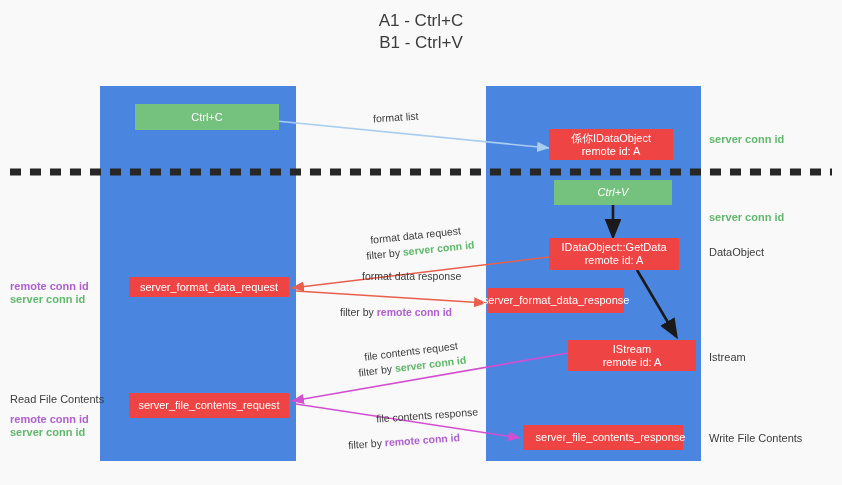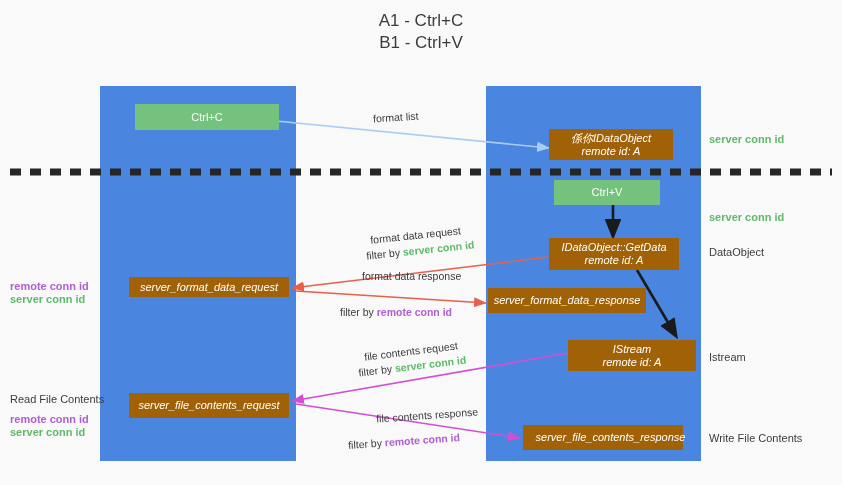--- a/index.html
+++ b/index.html
@@ -27,21 +27,21 @@
 
   .lane{background:#4a86e0;}
 
   .box{
     box-sizing:border-box;
     display:flex;align-items:center;justify-content:center;
     text-align:center;color:#ffffff;font-size:11px;line-height:13px;
     white-space:pre;
   }
   .box.green{background:#74c27d;}
-  .box.orange{background:#a16207;font-style:italic;}
+  .box.orange{background:#ef4444;}
 
   .note{font-size:11px;color:#3c3c3c;line-height:14px;white-space:pre;}
   .note.green{color:#5fb96a;font-weight:bold;}
   .note.purple{color:#b05fd0;font-weight:bold;}
 
   .arrowlabel{font-size:10.5px;color:#3c3c3c;line-height:14px;white-space:pre;}
   .arrowlabel .g{color:#5fb96a;font-weight:bold;}
   .arrowlabel .p{color:#b05fd0;font-weight:bold;}
 
   svg.overlay{position:absolute;left:0;top:0;width:842px;height:485px;pointer-events:none;}
@@ -97,28 +97,28 @@
     <line x1="568" y1="353" x2="292" y2="401" stroke="#d24fd2" stroke-width="1.6" marker-end="url(#mkMag)"></line>
 
     <line x1="296" y1="404" x2="520" y2="438" stroke="#d24fd2" stroke-width="1.6" marker-end="url(#mkMag)"></line>
   </svg>
 
   <div class="abs box green" style="left:135px;top:104px;width:144px;height:26px;">Ctrl+C</div>
 
   <div class="abs box orange" style="left:549px;top:129px;width:124px;height:31px;">係你IDataObject
 remote id: A</div>
 
-  <div class="abs box green" style="left:554px;top:180px;width:106px;height:25px;">Ctrl+V</div>
+  <div class="abs box green" style="left:554px;top:180px;width:118px;height:25px;font-style:italic;">Ctrl+V</div>
 
   <div class="abs box orange" style="left:549px;top:238px;width:130px;height:32px;">IDataObject::GetData
 remote id: A</div>
 
   <div class="abs box orange" style="left:129px;top:277px;width:160px;height:20px;text-align:right;">server_format_data_request</div>
 
-  <div class="abs box orange" style="left:488px;top:288px;width:158px;height:25px;">server_format_data_response</div>
+  <div class="abs box orange" style="left:488px;top:288px;width:136px;height:25px;">server_format_data_response</div>
 
   <div class="abs box orange" style="left:568px;top:340px;width:128px;height:31px;">IStream
 remote id: A</div>
 
   <div class="abs box orange" style="left:129px;top:393px;width:160px;height:25px;">server_file_contents_request</div>
 
   <div class="abs box orange" style="left:523px;top:425px;width:160px;height:25px;padding-left:15px;">server_file_contents_response</div>
 
   <div class="abs note green" style="left:709px;top:132px;">server conn id</div>
   <div class="abs note green" style="left:709px;top:210px;">server conn id</div>

